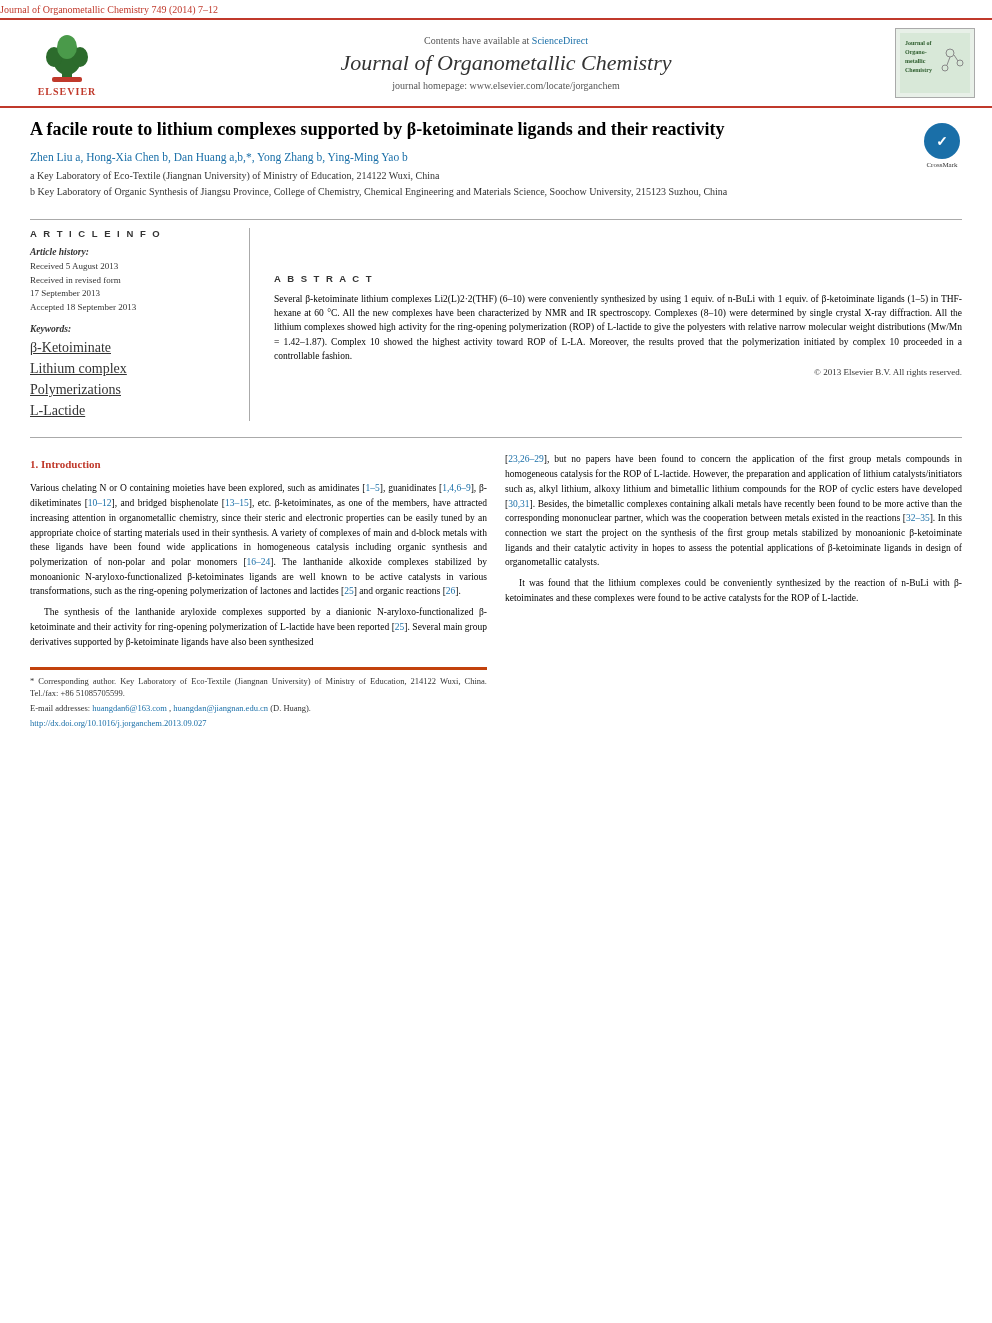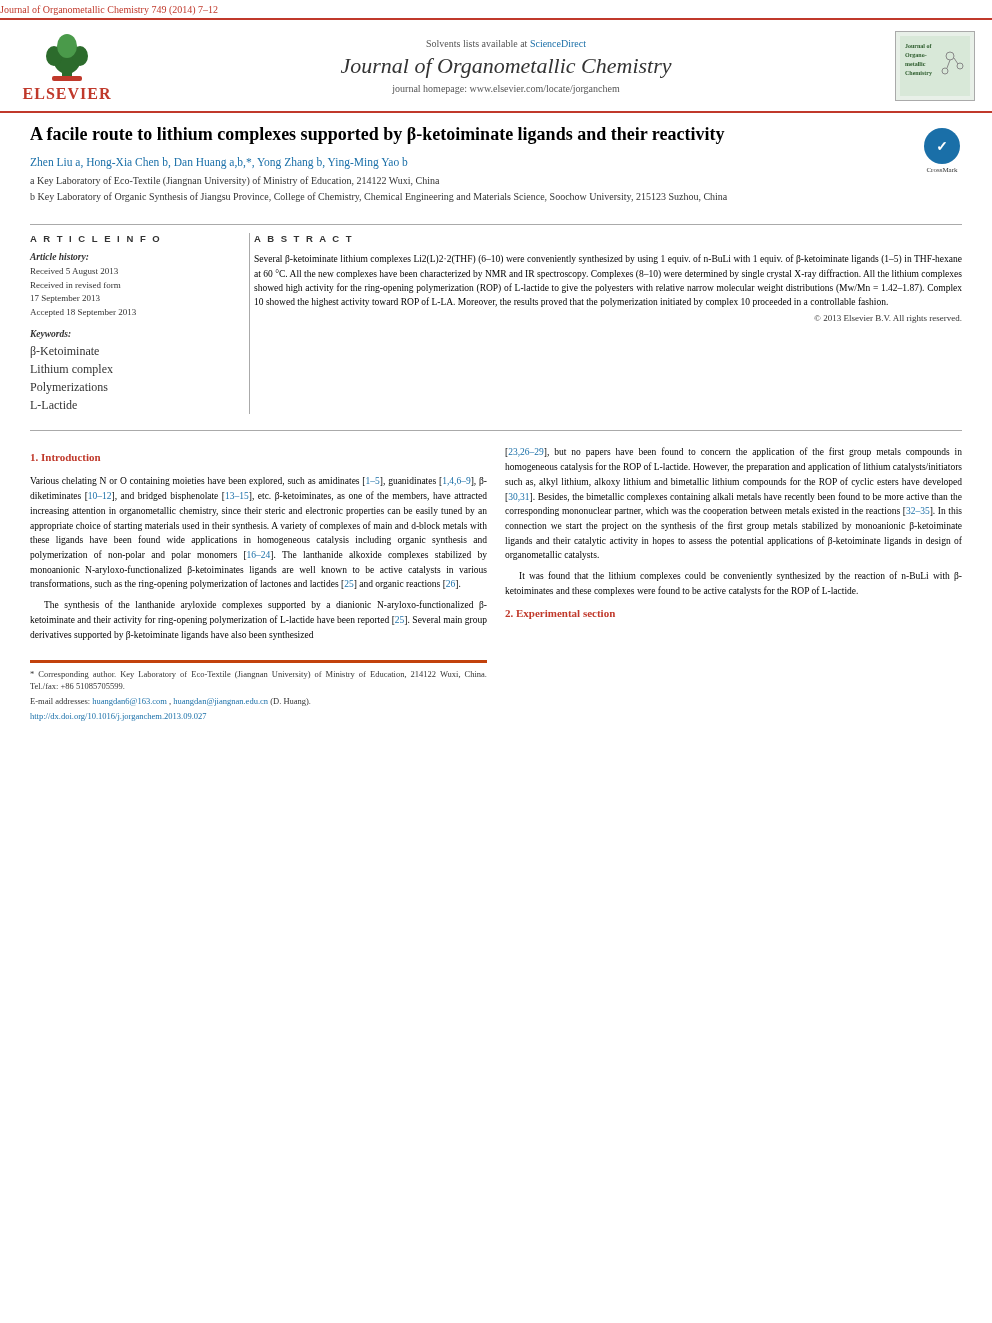--- a/index.html
+++ b/index.html
@@ -37,21 +37,21 @@
     .elsevier-logo {
       display: flex;
       flex-direction: column;
       align-items: center;
     }
     .elsevier-tree {
       width: 70px;
       height: 55px;
     }
     .elsevier-text {
-      font-size: 16px;
+      font-size: 10px;
       font-weight: bold;
       color: #c0392b;
       letter-spacing: 1px;
       margin-top: 2px;
     }
     .header-center {
       flex: 1;
       text-align: center;
       padding: 0 10px;
     }
@@ -160,22 +160,23 @@
     
     .section-divider {
       border: none;
       border-top: 1px solid #aaa;
       margin: 8px 0;
     }
 
     
     .article-meta-row {
       display: flex;
-      gap: 4px;
+      gap: 24px;
       margin-bottom: 16px;
+      align-items: center;
     }
 
     
     .article-info-col {
       width: 220px;
       flex-shrink: 0;
       border-right: 1px solid #aaa;
       padding-right: 14px;
     }
     .article-info-col h3 {
@@ -200,23 +201,24 @@
     }
     .keywords-label {
       font-size: 9.5px;
       font-style: italic;
       font-weight: bold;
       color: #333;
       margin-top: 10px;
       margin-bottom: 3px;
     }
     .keyword-item {
-      font-size: 12px;
+      font-size: 14px;
       color: #333;
       line-height: 1.5;
+      text-decoration: underline;
     }
 
     
     .abstract-col {
       flex: 1;
     }
     .abstract-col h3 {
       font-size: 9.5px;
       letter-spacing: 2px;
       text-transform: uppercase;
@@ -320,21 +322,21 @@
         <ellipse cx="48" cy="28" rx="8" ry="10" fill="#2c6b2c"></ellipse>
         <ellipse cx="35" cy="18" rx="10" ry="12" fill="#4a9a4a"></ellipse>
         <rect x="20" y="48" width="30" height="5" rx="2" fill="#c0392b"></rect>
       </svg>
       <span class="elsevier-text">ELSEVIER</span>
     </div>
   </div>
 
   <div class="header-center">
     <div class="header-sciencedirect">
-      <span>Solvents lists available at</span>
+      <span>Contents have available at</span>
       <a href="#">
         <span>ScienceDirect</span>
       </a>
     </div>
     <div class="header-journal-title">Journal of Organometallic Chemistry</div>
     <div class="header-homepage">
       <span>journal homepage: www.elsevier.com/locate/jorganchem</span>
     </div>
   </div>
 
@@ -427,17 +429,16 @@
             <span>http://dx.doi.org/10.1016/j.jorganchem.2013.09.027</span>
           </a>
         </div>
       </div>
     </div>
 
     <div class="body-col-right">
       <p class="body-paragraph">[<a href="#" class="ref-link">23,26–29</a>], but no papers have been found to concern the application of the first group metals compounds in homogeneous catalysis for the ROP of L-lactide. However, the preparation and application of lithium catalysts/initiators such as, alkyl lithium, alkoxy lithium and bimetallic lithium compounds for the ROP of cyclic esters have developed [<a href="#" class="ref-link">30,31</a>]. Besides, the bimetallic complexes containing alkali metals have recently been found to be more active than the corresponding mononuclear partner, which was the cooperation between metals existed in the reactions [<a href="#" class="ref-link">32–35</a>]. In this connection we start the project on the synthesis of the first group metals stabilized by monoanionic β-ketoiminate ligands and their catalytic activity in hopes to assess the potential applications of β-ketoiminate ligands in design of organometallic catalysts.</p>
       <p class="body-paragraph">It was found that the lithium complexes could be conveniently synthesized by the reaction of n-BuLi with β-ketoiminates and these complexes were found to be active catalysts for the ROP of L-lactide.</p>
 
-      <div class="section-heading">2. Experimental section</div>
     </div>
   </div>
 
 </div>
 
 </body></html>

